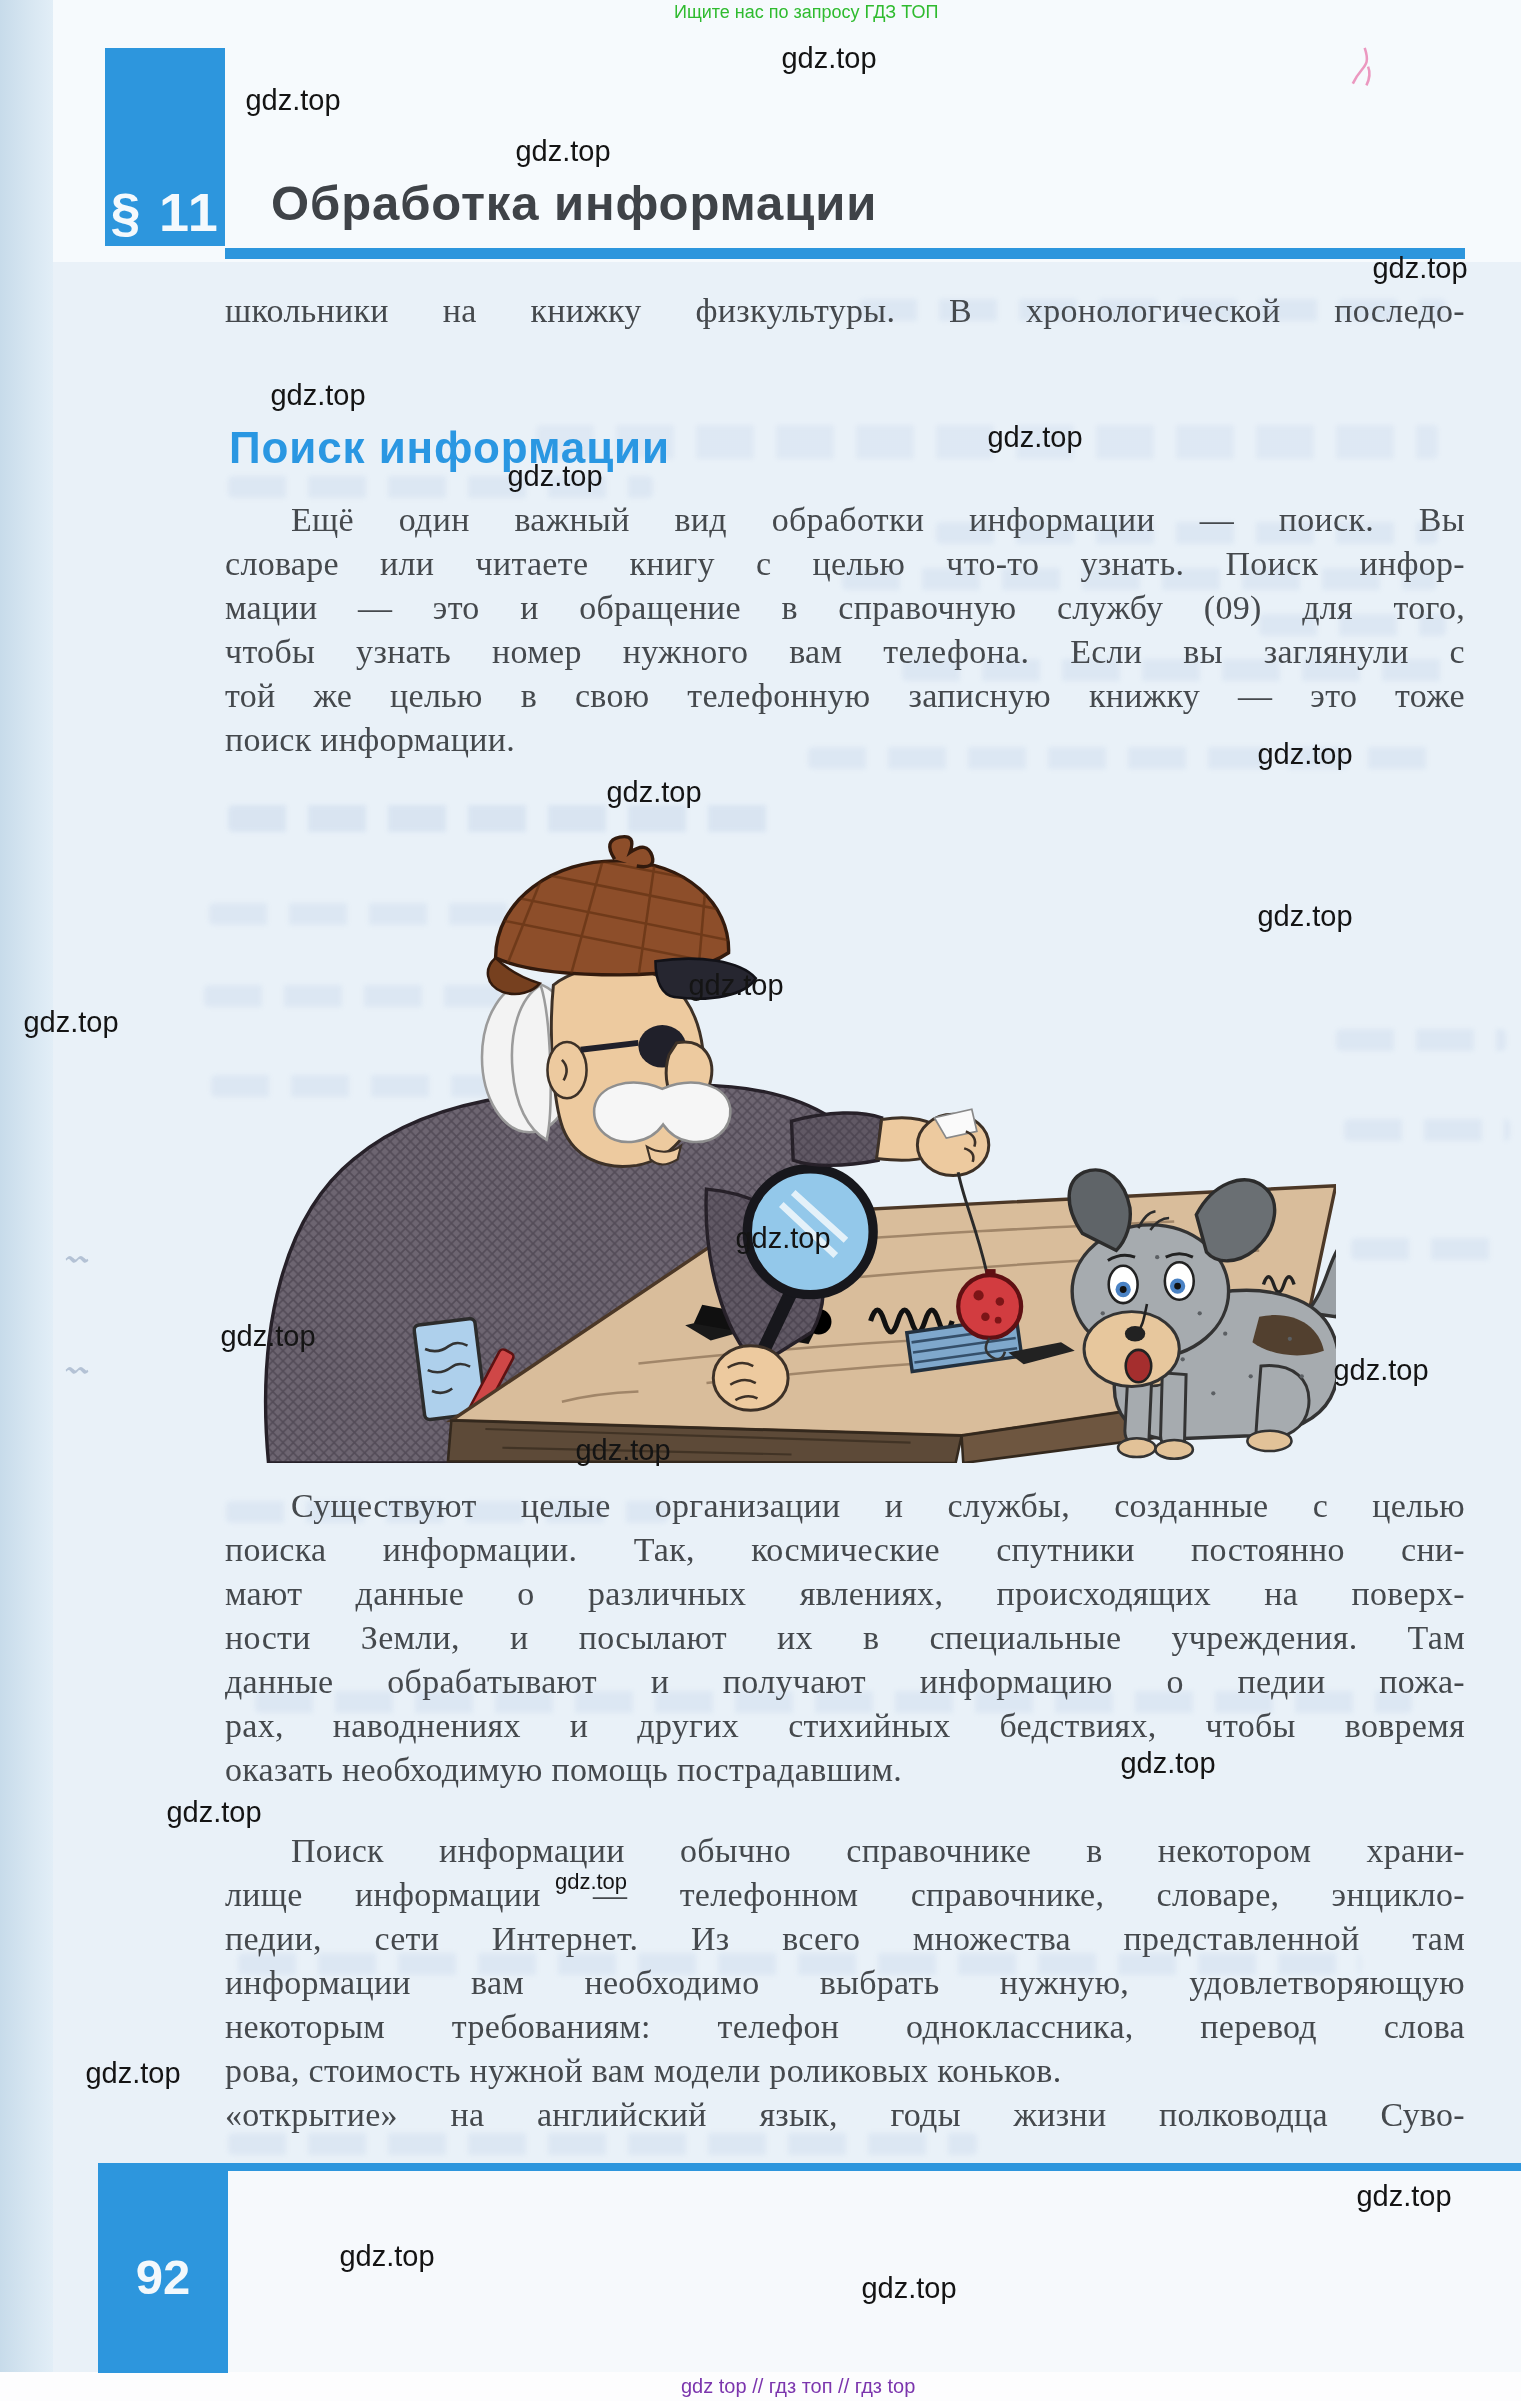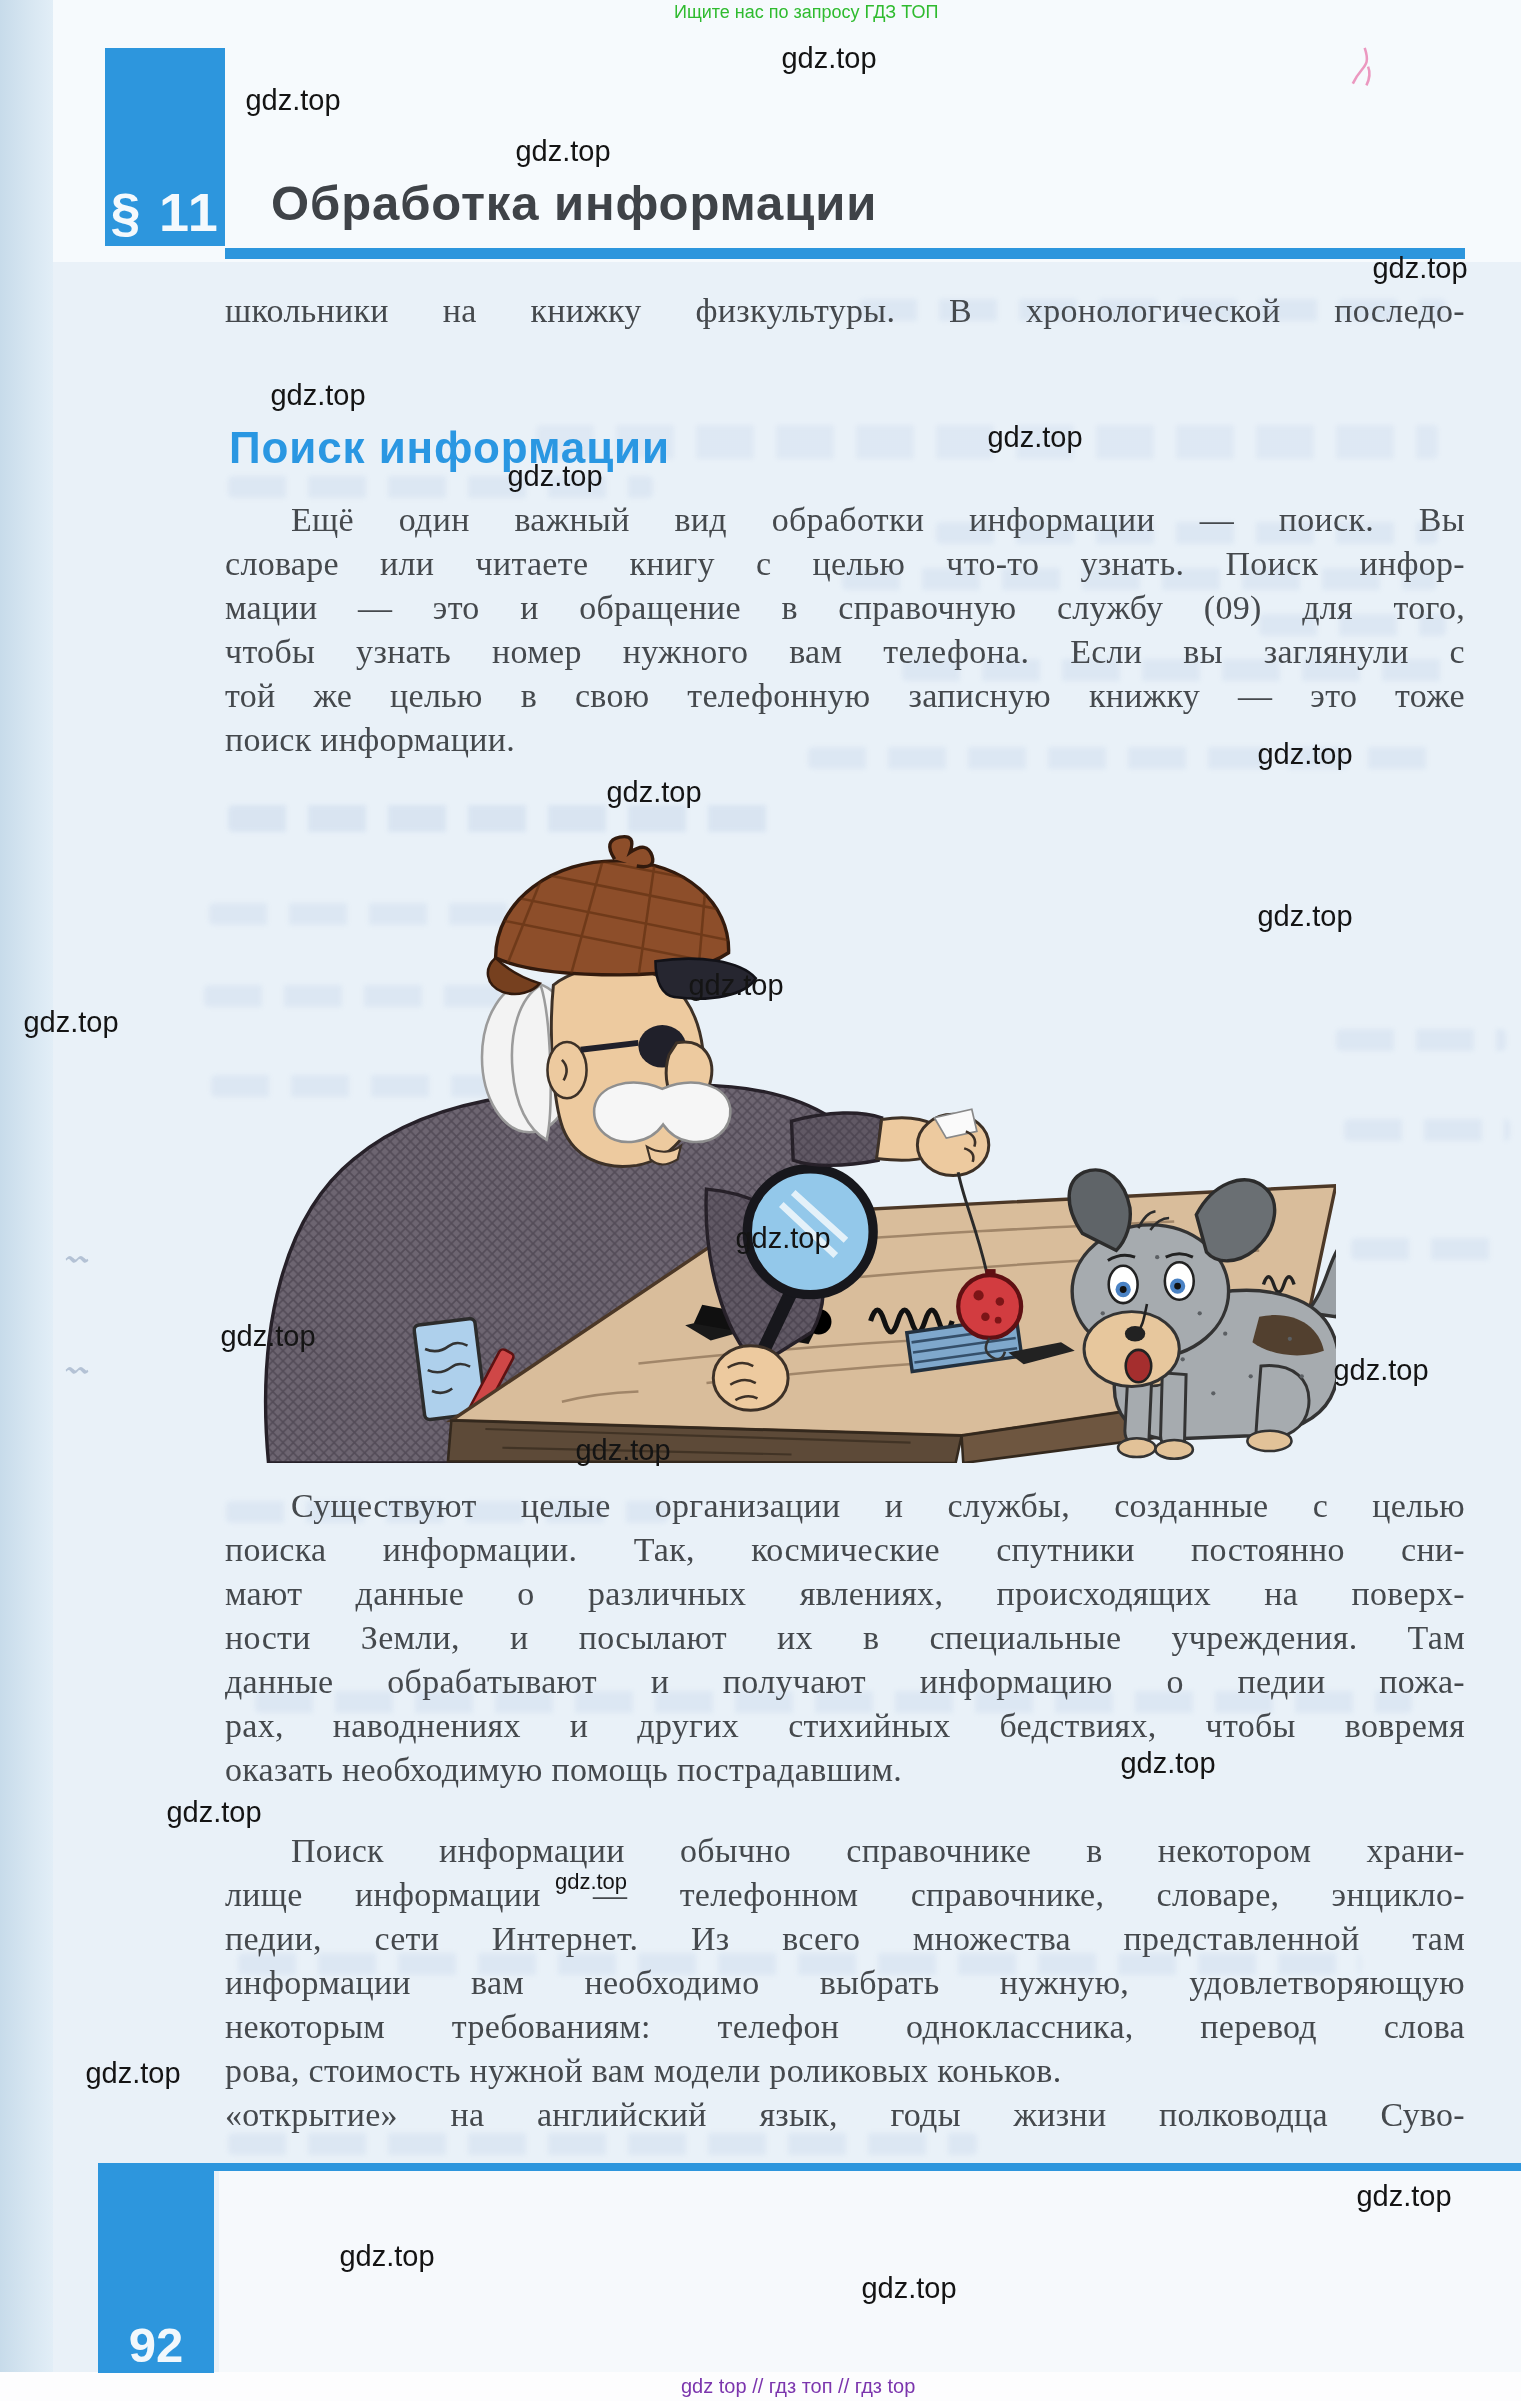--- a/index.html
+++ b/index.html
@@ -29,22 +29,22 @@
   .pline.last{text-align-last:left;}
   .para.indent .pline.first{text-indent:66px;}
   .pline b{font-weight:700;}
   .subheading{position:absolute;left:225px;top:419px;color:#2a97e2;
               font-family:"Liberation Sans","DejaVu Sans",sans-serif;
               font-weight:700;font-size:44px;letter-spacing:0.9px;}
 
   
   .footer-rule{position:absolute;left:98px;top:2163px;width:1424px;height:7.7px;background:#2d96dd;}
   .footer-white{position:absolute;left:219px;top:2171px;width:1302px;height:201px;background:#f6f9fc;}
-  .page-num-box{position:absolute;left:98px;top:2171px;width:116px;height:202px;background:#2d96dd;
-                display:flex;justify-content:center;align-items:flex-end;padding-top:10.2px;box-sizing:border-box;}
+  .page-num-box{position:absolute;left:98px;top:2171px;width:130px;height:202px;background:#2d96dd;
+                display:flex;justify-content:center;align-items:center;padding-top:10.2px;box-sizing:border-box;}
   .page-num-box span{color:#f2f8fc;font-family:"Liberation Sans","DejaVu Sans",sans-serif;
                 font-weight:700;font-size:49px;}
 
   
   .green-note{position:absolute;left:674px;top:1.7px;color:#2fbb2f;
               font-family:"Liberation Sans","DejaVu Sans",sans-serif;font-size:18px;font-weight:500;}
   .bottom-note{position:absolute;left:681px;top:2375px;color:#7b35ad;
                font-family:"Liberation Sans","DejaVu Sans",sans-serif;font-size:20px;}
   .wm{position:absolute;transform:translate(-50%,-50%);color:#141414;
       font-family:"Liberation Sans","DejaVu Sans",sans-serif;font-weight:500;white-space:nowrap;}

